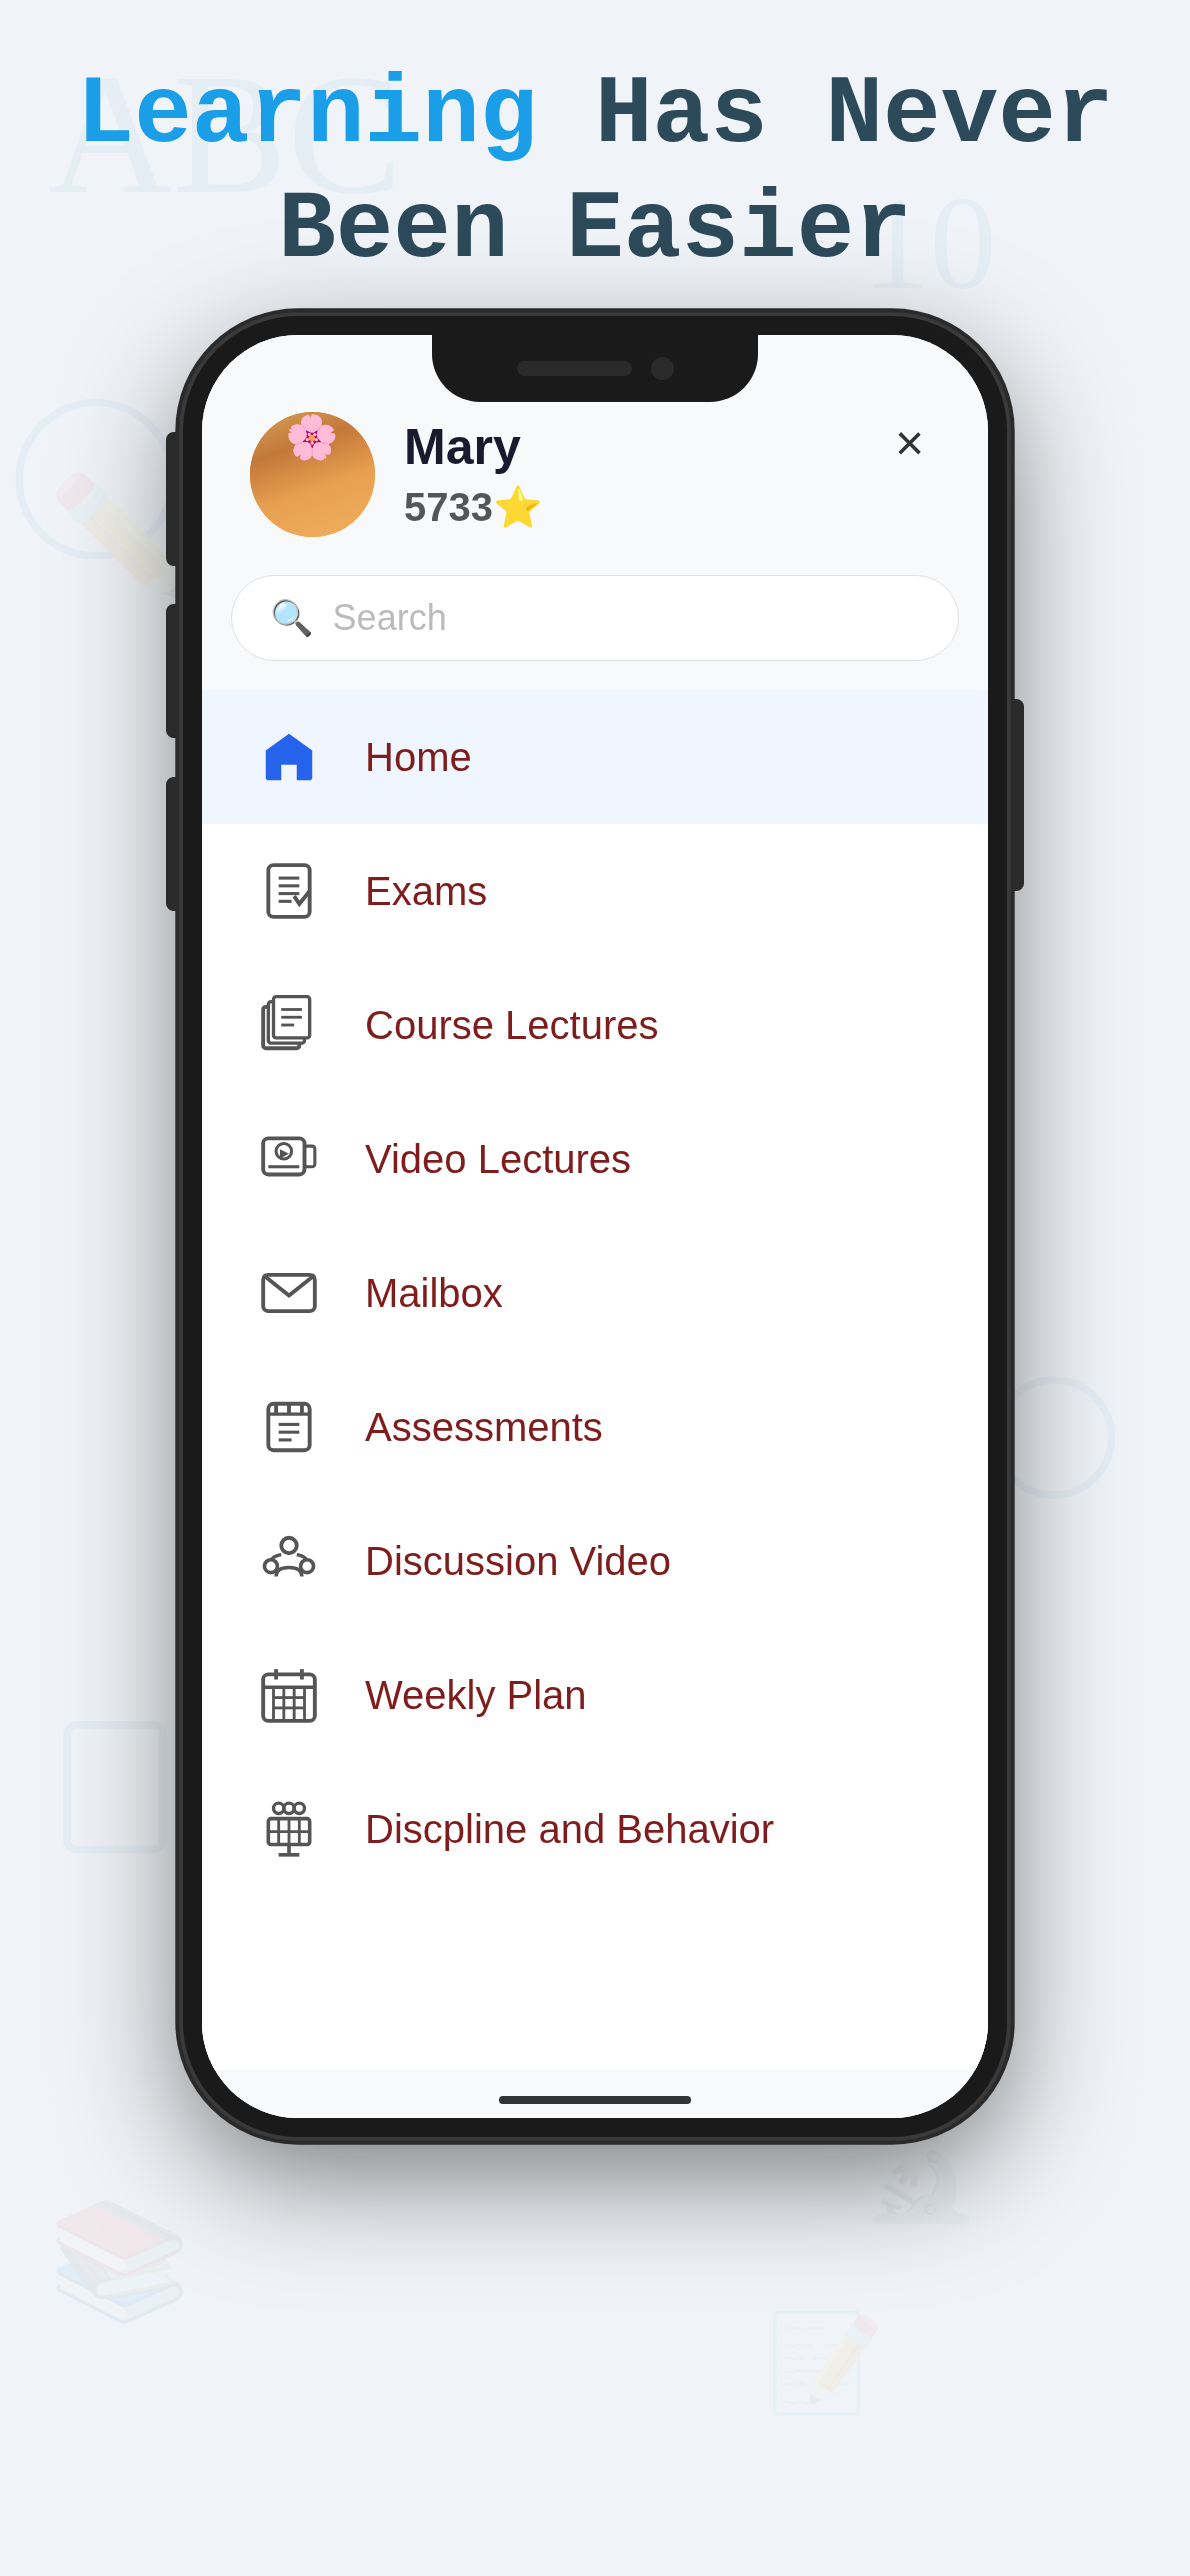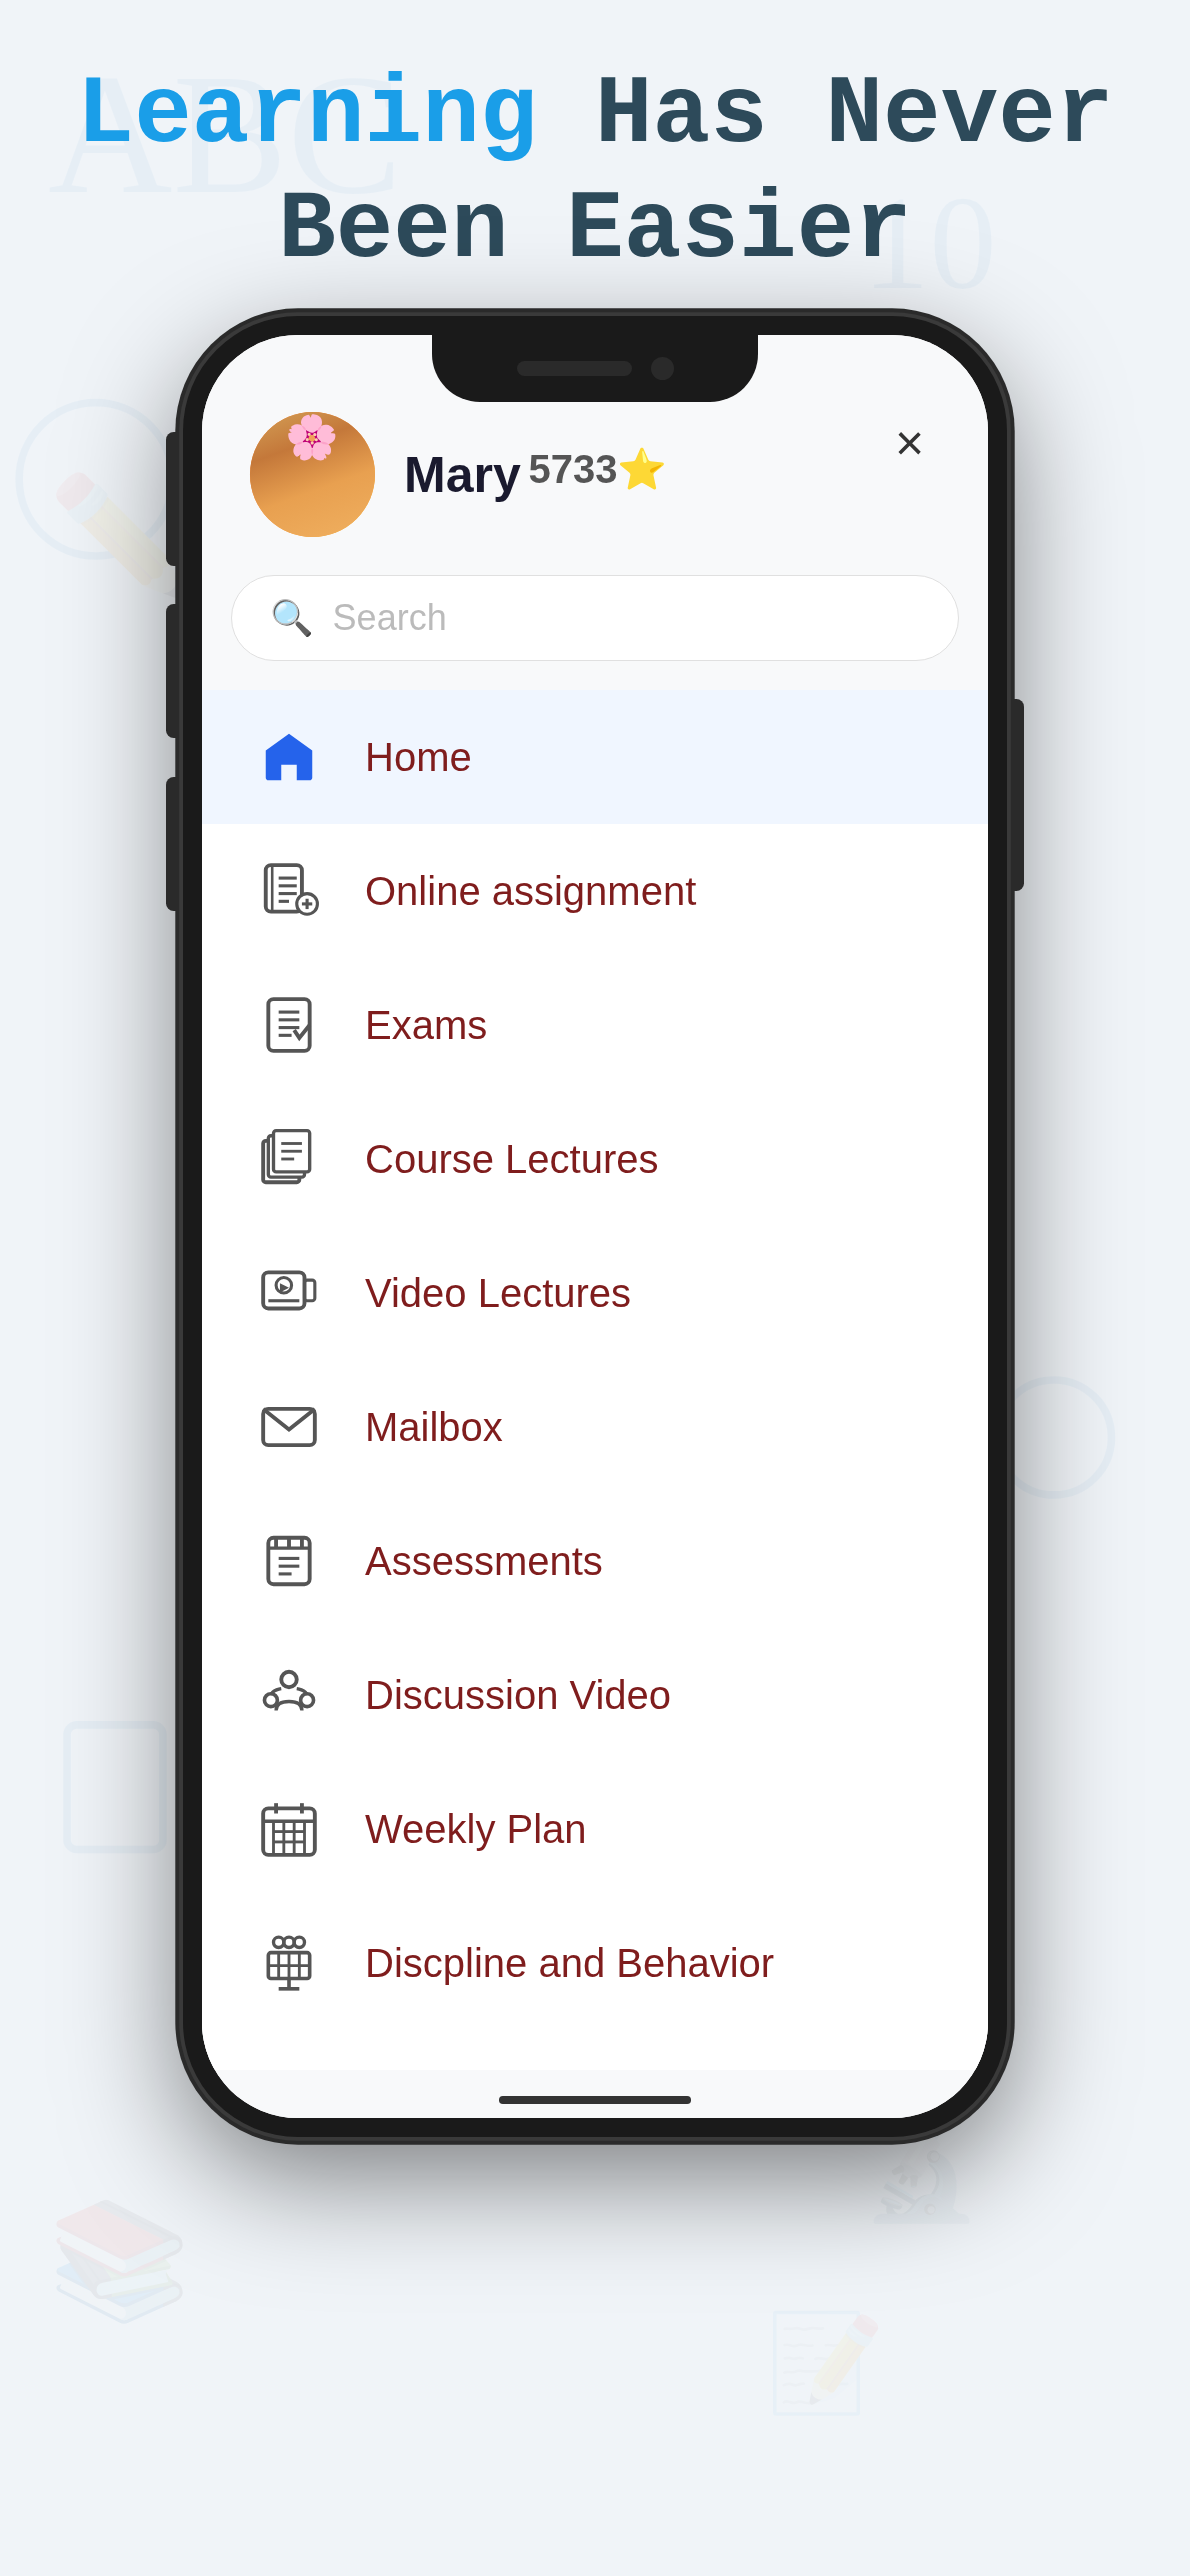--- a/index.html
+++ b/index.html
@@ -185,21 +185,21 @@
       content: '🌸';
       position: absolute;
       top: 0;
       left: 50%;
       transform: translateX(-50%);
       font-size: 43px;
     }
 
     .user-info {
       display: flex;
-      flex-direction: row;
+      flex-direction: column;
       gap: 7.7px;
     }
 
     .user-name {
       font-size: 50px;
       font-weight: 600;
       color: #1a1a2e;
     }
 
     .user-points {
@@ -370,36 +370,20 @@
 
         <div class="menu-item active">
           <div class="menu-icon">
             <svg viewBox="0 0 24 24" fill="none" xmlns="http://www.w3.org/2000/svg">
               <path d="M3 9.5L12 3L21 9.5V20C21 20.55 20.55 21 20 21H15V15H9V21H4C3.45 21 3 20.55 3 20V9.5Z" fill="#2563eb"></path>
             </svg>
           </div>
           <span class="menu-label">Home</span>
         </div>
 
-        <div class="menu-item">
-          <div class="menu-icon">
-            <svg viewBox="0 0 24 24" fill="none" xmlns="http://www.w3.org/2000/svg">
-              <rect x="3" y="2" width="14" height="18" rx="2" stroke="#555" stroke-width="1.5" fill="none"></rect>
-              <rect x="5" y="2" width="1" height="18" fill="#555"></rect>
-              <line x1="8" y1="7" x2="15" y2="7" stroke="#555" stroke-width="1.2"></line>
-              <line x1="8" y1="10" x2="15" y2="10" stroke="#555" stroke-width="1.2"></line>
-              <line x1="8" y1="13" x2="15" y2="13" stroke="#555" stroke-width="1.2"></line>
-              <line x1="8" y1="16" x2="12" y2="16" stroke="#555" stroke-width="1.2"></line>
-              <circle cx="19" cy="17" r="4" fill="white" stroke="#555" stroke-width="1.2"></circle>
-              <line x1="19" y1="15" x2="19" y2="19" stroke="#555" stroke-width="1.2"></line>
-              <line x1="17" y1="17" x2="21" y2="17" stroke="#555" stroke-width="1.2"></line>
-            </svg>
-          </div>
-          <span class="menu-label">Online assignment</span>
-        </div>
 
         <div class="menu-item">
           <div class="menu-icon">
             <svg viewBox="0 0 24 24" fill="none" xmlns="http://www.w3.org/2000/svg">
               <rect x="4" y="2" width="16" height="20" rx="2" stroke="#555" stroke-width="1.5" fill="none"></rect>
               <line x1="8" y1="7" x2="16" y2="7" stroke="#555" stroke-width="1.2"></line>
               <line x1="8" y1="10" x2="16" y2="10" stroke="#555" stroke-width="1.2"></line>
               <line x1="8" y1="13" x2="16" y2="13" stroke="#555" stroke-width="1.2"></line>
               <line x1="8" y1="16" x2="13" y2="16" stroke="#555" stroke-width="1.2"></line>
               <polyline points="14,14 16,17 20,12" stroke="#555" stroke-width="1.5" fill="none"></polyline>

